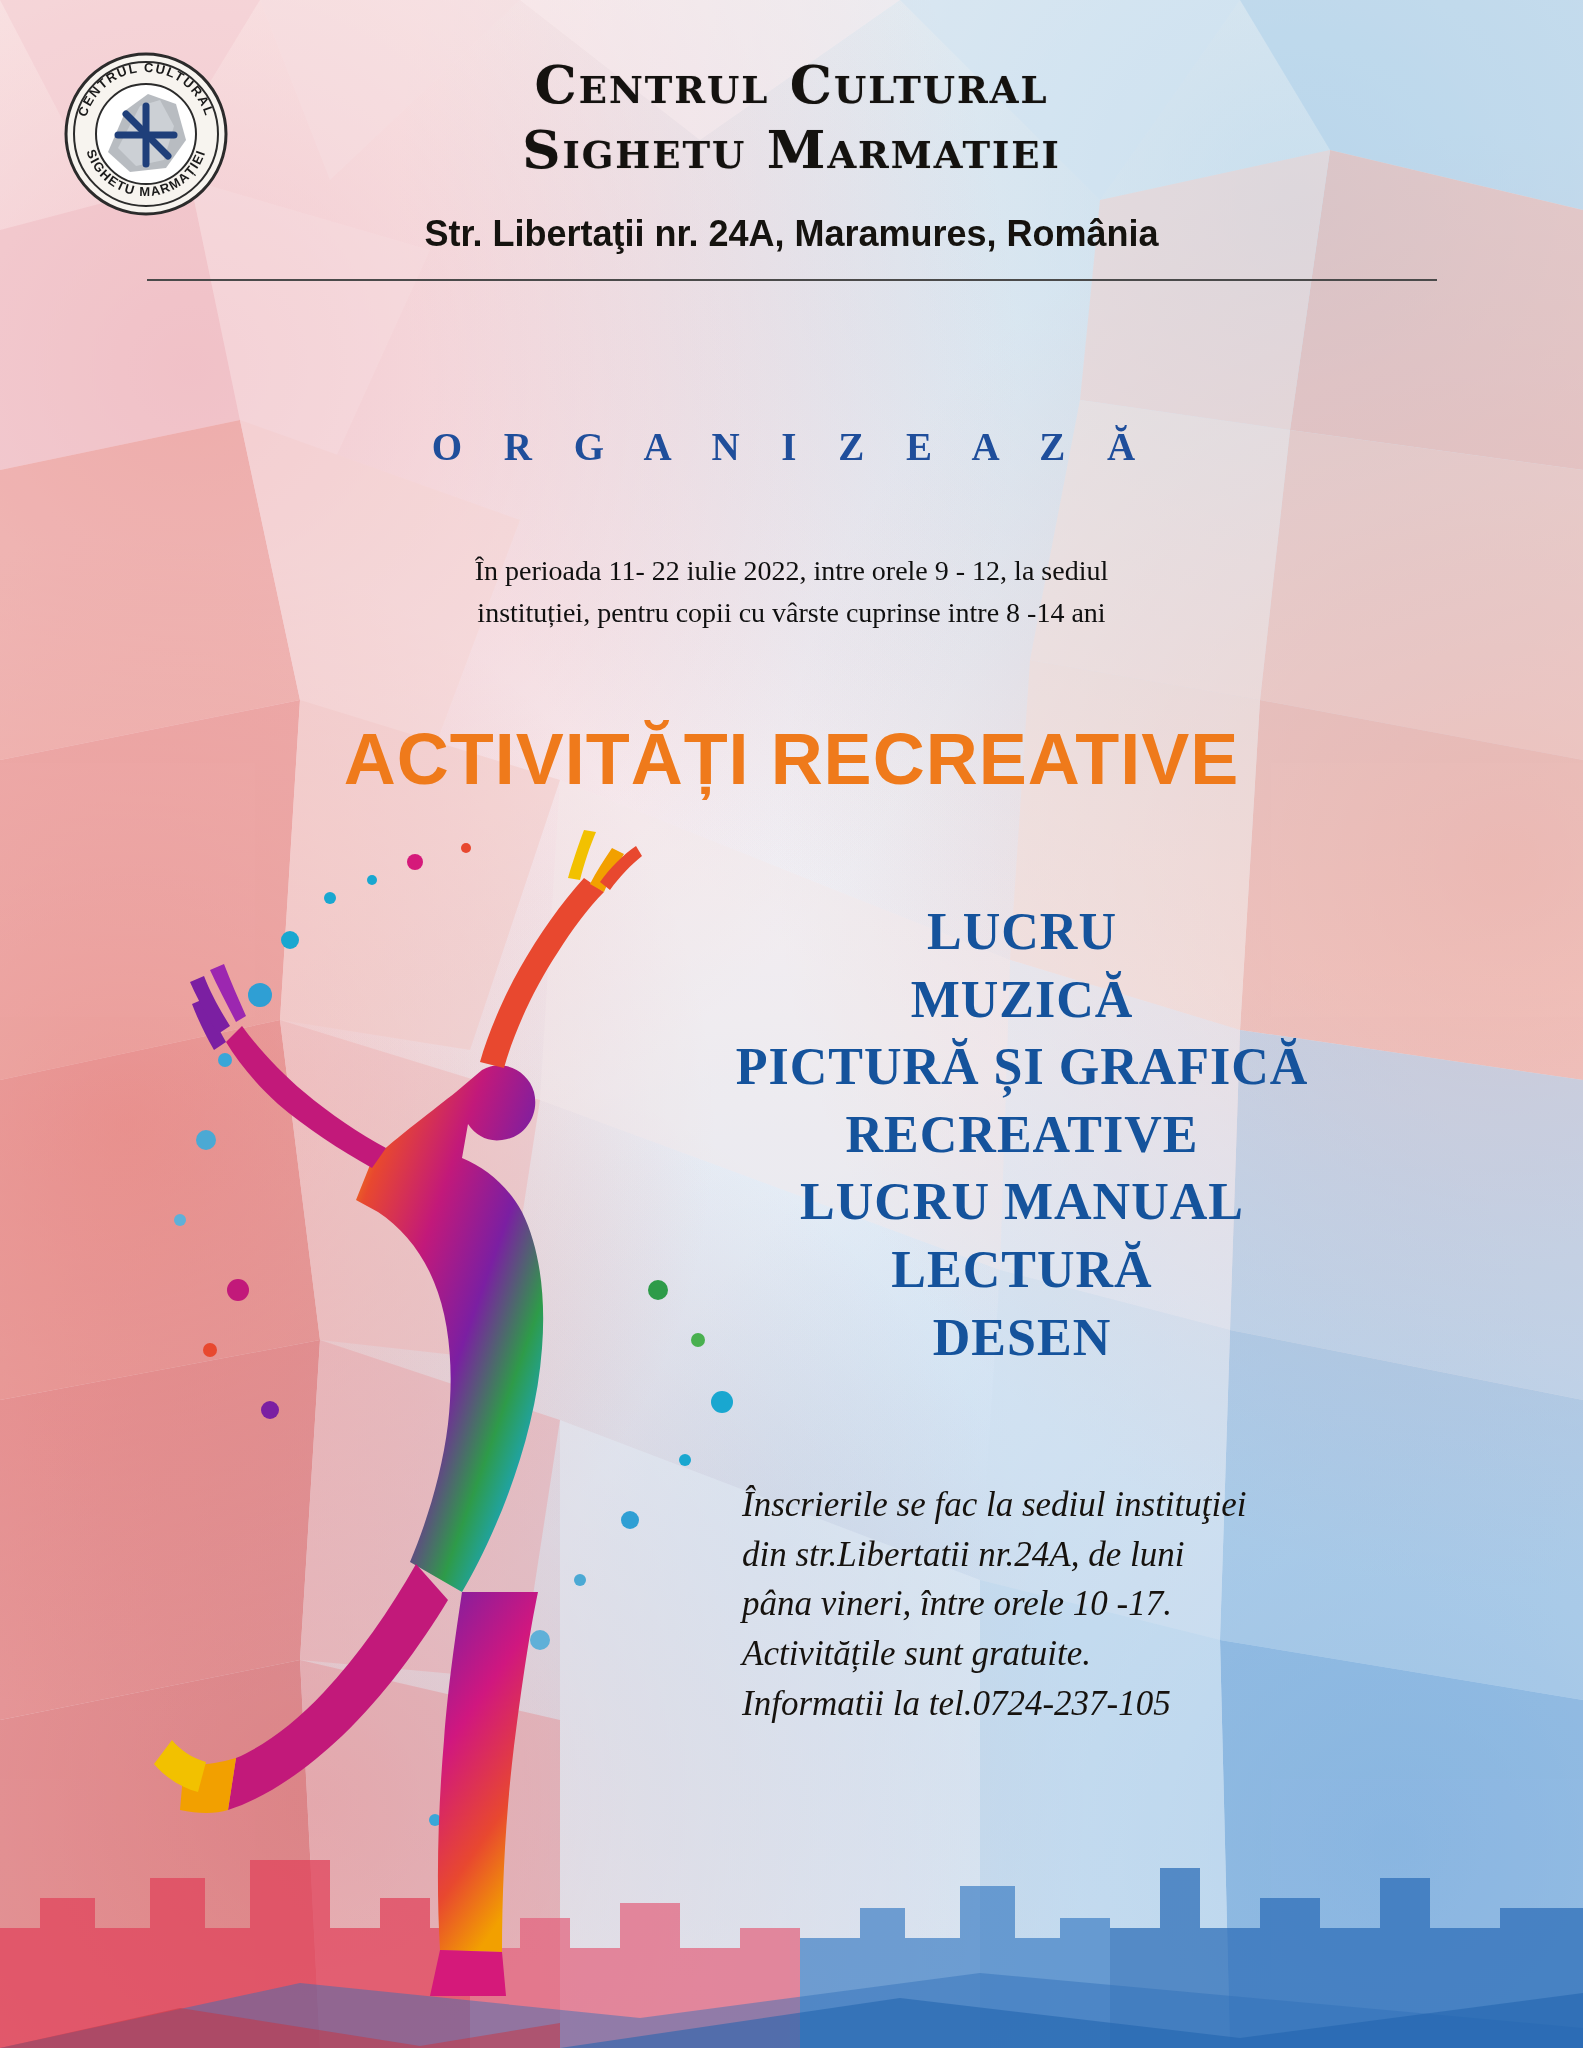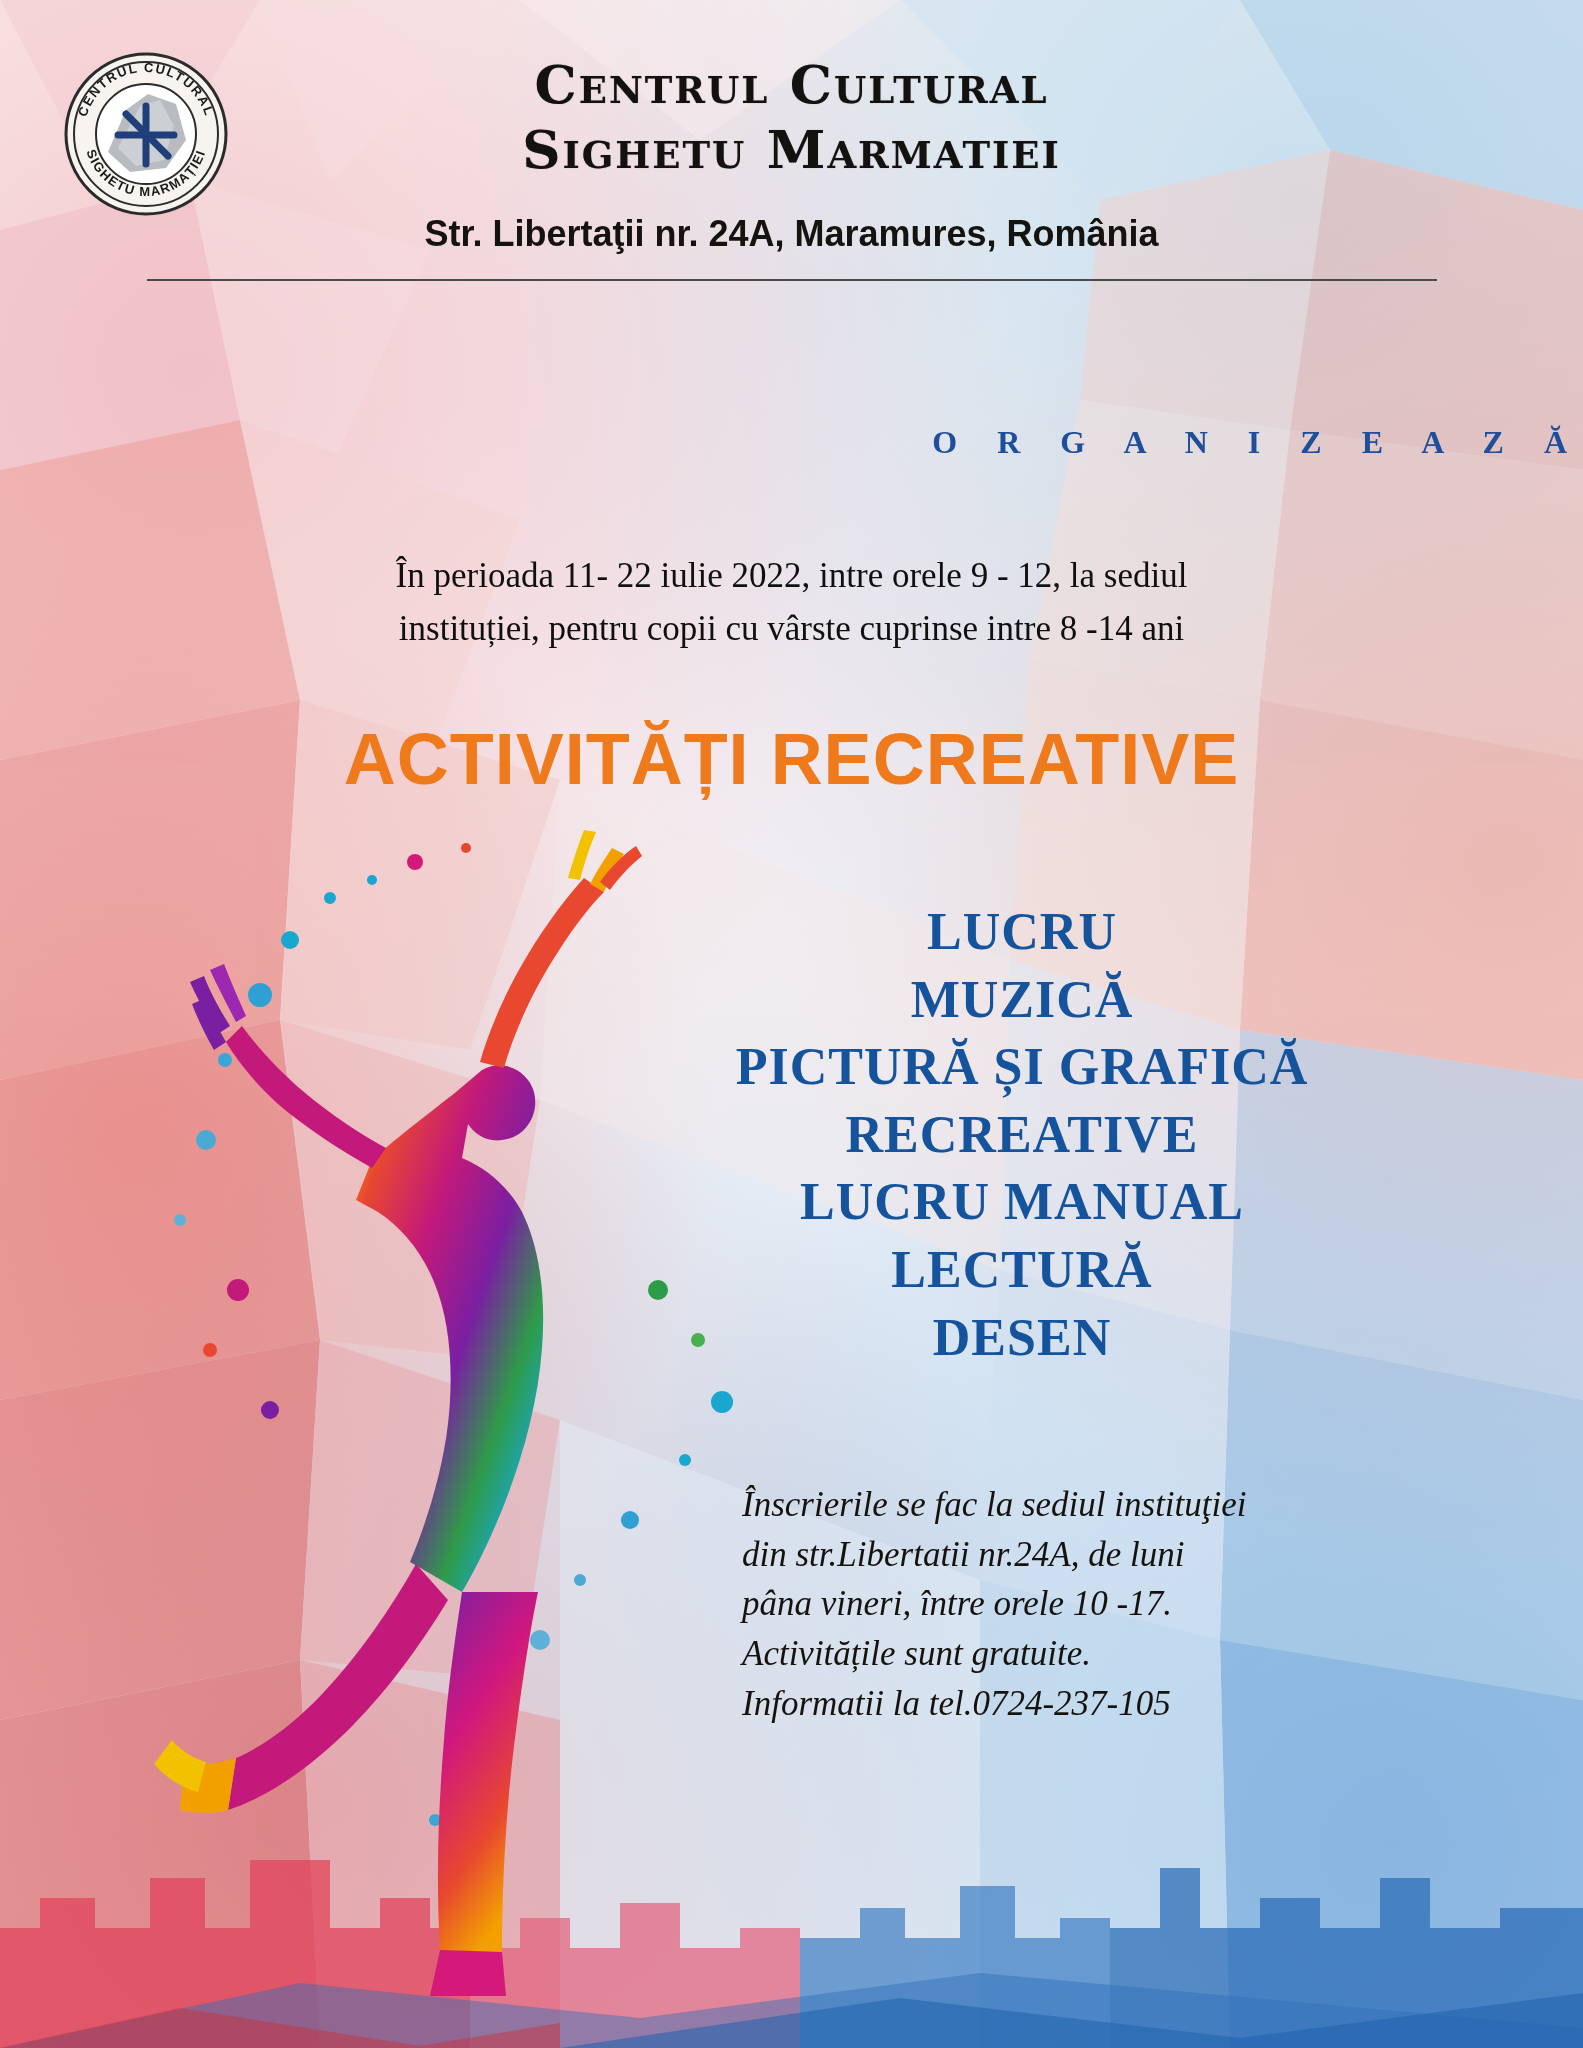--- a/index.html
+++ b/index.html
@@ -83,37 +83,37 @@
     width: 1290px;
     height: 2px;
     background: #4a4a4a;
   }
 
   
   .organizeaza {
     position: absolute;
     top: 424px;
     width: 100%;
-    text-align: right;
-    font-family: "Liberation Serif", serif;
-    font-weight: bold;
-    font-size: 32px;
+    text-align: center;
+    font-family: "Liberation Serif", serif;
+    font-weight: bold;
+    font-size: 39px;
     letter-spacing: 16px;
     color: #1f4e9b;
     z-index: 20;
   }
   .period {
     position: absolute;
     top: 550px;
     left: 50%;
     transform: translateX(-50%);
     width: 1180px;
     text-align: center;
     font-family: "Liberation Serif", serif;
-    font-size: 35px;
+    font-size: 28px;
     line-height: 1.5;
     color: #101010;
     z-index: 20;
   }
   .activitati {
     position: absolute;
     top: 718px;
     width: 100%;
     text-align: center;
     font-family: "Liberation Sans", sans-serif;

